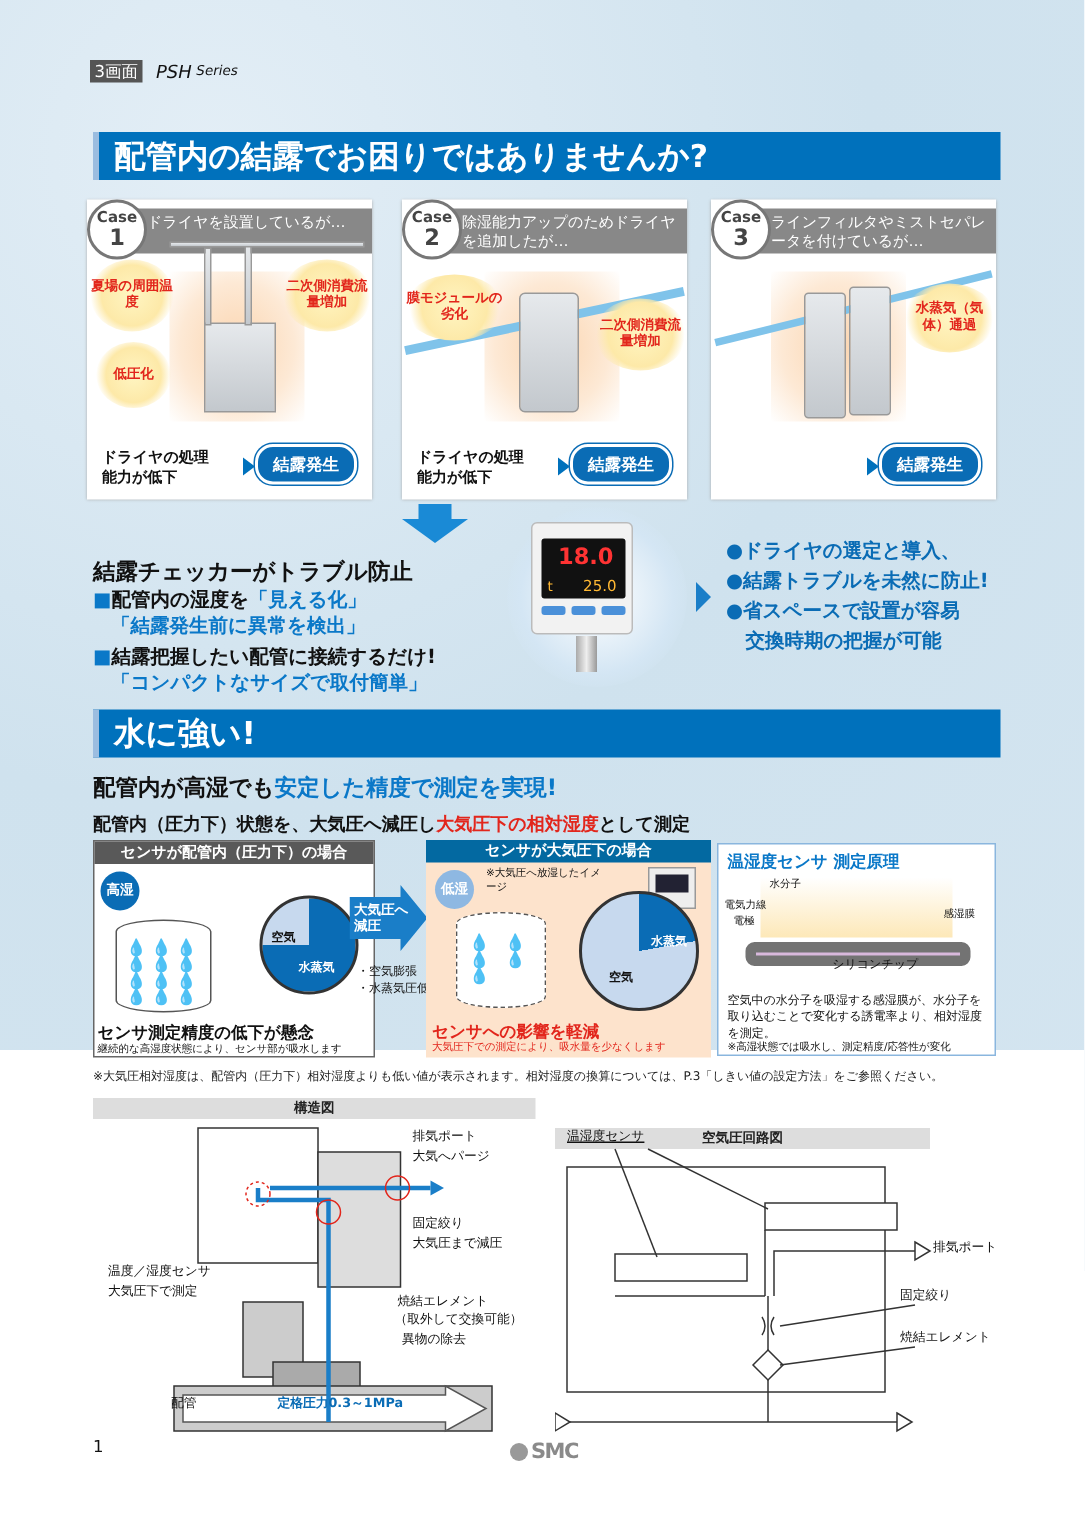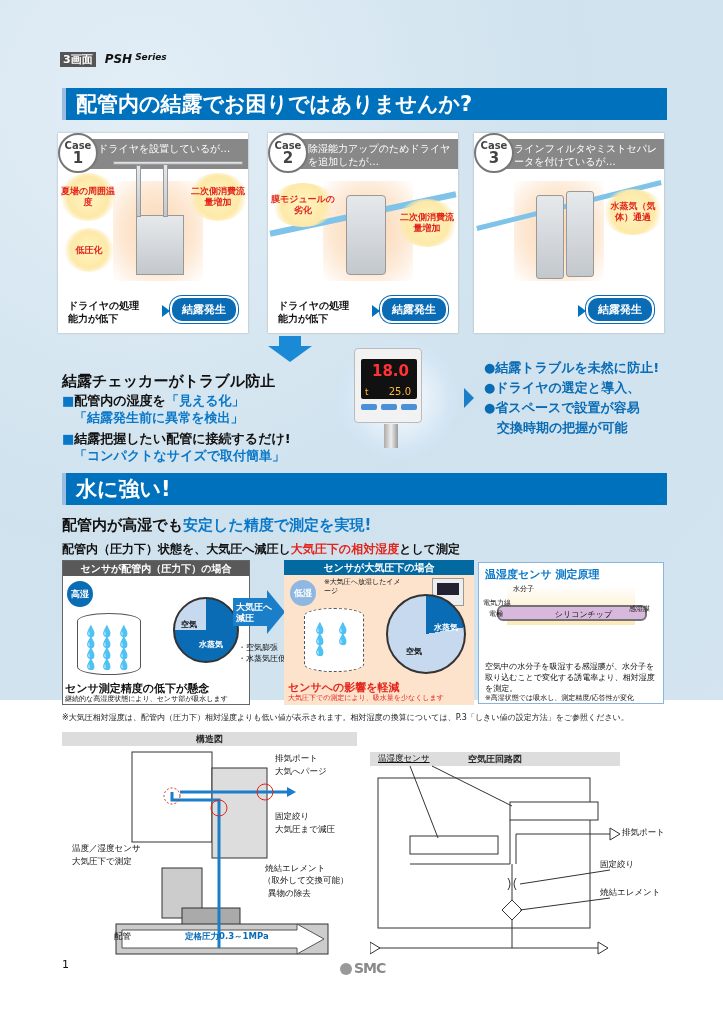--- a/index.html
+++ b/index.html
@@ -1,21 +1,21 @@
 <!DOCTYPE html>
 <html><head>
 <meta charset="utf-8">
 <style>
 *{box-sizing:border-box;margin:0;padding:0}
 body{width:723px;height:1024px;font-family:"DejaVu Sans","Liberation Sans",sans-serif;background:#fff;position:relative;overflow:hidden;color:#111}
 .page{position:absolute;left:0;top:0;width:723px;height:1024px;
  background:radial-gradient(circle at 20% 10%,#e3eef6 0,#cfe2ee 40%,#d6e6f1 100%)}
 .bottom-white{position:absolute;left:0;top:700px;width:723px;height:324px;background:#fff}
 .abs{position:absolute}
-.hdr{left:60px;top:52px;display:flex;font-weight:bold;font-size:12px;color:#111}
+.hdr{left:60px;top:40px;display:flex;align-items:center;font-weight:normal;font-size:12px;color:#111}
 .hdr .tag{background:#555;color:#fff;padding:0 3px;margin-right:5px;font-size:11px}
 .hdr .psh{font-style:italic;margin-left:4px}
 .hdr .ser{font-style:italic;font-size:9px;margin-left:3px}
 .banner{background:#0071bc;color:#fff;font-weight:bold;font-size:21px;padding:2px 10px;border-left:4px solid #9bbde0}
 .case{background:#fff;width:190px;height:200px;box-shadow:0 0 2px #aaa}
 .case .bar{position:absolute;left:26px;top:6px;right:0;height:30px;background:#888;color:#fff;font-size:10px;padding:3px 6px 0 14px;line-height:13px}
 .case .circ{position:absolute;left:0;top:0;width:40px;height:40px;border-radius:50%;background:#fff;border:2px solid #777;text-align:center;font-weight:bold;font-size:10px;line-height:13px;color:#444;padding-top:4px}
 .case .circ b{display:block;font-size:15px}
 .case .img{position:absolute;left:55px;top:48px;width:90px;height:100px;background:radial-gradient(ellipse at center,#fbd5b0 0,#fde9d5 60%,transparent 100%)}
 .case .dev{position:absolute;background:linear-gradient(#e6e9ec,#c3c8cd);border:1px solid #999}
@@ -134,22 +134,22 @@
       <span class="y">25.0</span>
     </div>
     <div class="btn" style="left:6px"></div>
     <div class="btn" style="left:26px"></div>
     <div class="btn" style="left:46px"></div>
   </div>
   <div class="stem"></div>
 </div>
 <div class="abs rtri"></div>
 <div class="abs rlist">
+  <div>●ドライヤの選定と導入、</div>
   <div>●結露トラブルを未然に防止!</div>
-  <div>●ドライヤの選定と導入、</div>
   <div>●省スペースで設置が容易</div>
   <div>　交換時期の把握が可能</div>
 </div>
 
 <div class="abs banner" style="left:62px;top:473px;width:605px;height:32px;">水に強い!</div>
 
 <div class="abs sub1">
   <span>配管内が高湿でも</span><span class="blue">安定した精度で測定を実現!</span>
 </div>
 <div class="abs sub2">
@@ -191,21 +191,21 @@
   <div class="pie" style="left:102px;top:34px;width:80px;height:80px;background:conic-gradient(#0a6cb5 0 80deg,#c7d9ee 80deg 360deg);"></div>
   <div class="pielabel" style="left:150px;top:62px;color:#fff">水蒸気</div>
   <div class="pielabel" style="left:122px;top:86px;">空気</div>
   <div class="abs red" style="left:4px;top:120px;font-size:11px;font-weight:bold;">センサへの影響を軽減</div>
   <div class="abs red" style="left:4px;top:133px;font-size:7px;">大気圧下での測定により、吸水量を少なくします</div>
 </div>
 
 <div class="abs panel-principle">
   <div class="abs blue" style="left:6px;top:4px;font-size:11px;font-weight:bold;">温湿度センサ 測定原理</div>
   <div class="abs" style="left:28px;top:22px;width:128px;height:40px;background:linear-gradient(#fff,#fde8b8);"></div>
-  <div class="abs" style="left:18px;top:42px;width:150px;height:16px;border-radius:6px;background:#d8b8dc;border:2px solid #737373;font-size:8px;text-align:center;line-height:16px;padding-left:23px;">シリコンチップ</div>
+  <div class="abs" style="left:18px;top:65px;width:150px;height:16px;border-radius:6px;background:#d8b8dc;border:7px solid #737373;font-size:8px;text-align:center;line-height:16px;padding-left:23px;">シリコンチップ</div>
   <div class="lbl" style="left:34px;top:20px;font-size:7px;">水分子</div>
   <div class="lbl" style="left:4px;top:34px;font-size:7px;">電気力線</div>
   <div class="lbl" style="left:10px;top:45px;font-size:7px;">電極</div>
   <div class="lbl" style="left:150px;top:40px;font-size:7px;">感湿膜</div>
   <div class="abs" style="left:6px;top:98px;width:176px;font-size:8px;line-height:11px;">空気中の水分子を吸湿する感湿膜が、水分子を取り込むことで変化する誘電率より、相対湿度を測定。</div>
   <div class="abs" style="left:6px;top:130px;font-size:7px;">※高湿状態では吸水し、測定精度/応答性が変化</div>
 </div>
 
 <div class="abs note">※大気圧相対湿度は、配管内（圧力下）相対湿度よりも低い値が表示されます。相対湿度の換算については、P.3「しきい値の設定方法」をご参照ください。</div>
 

